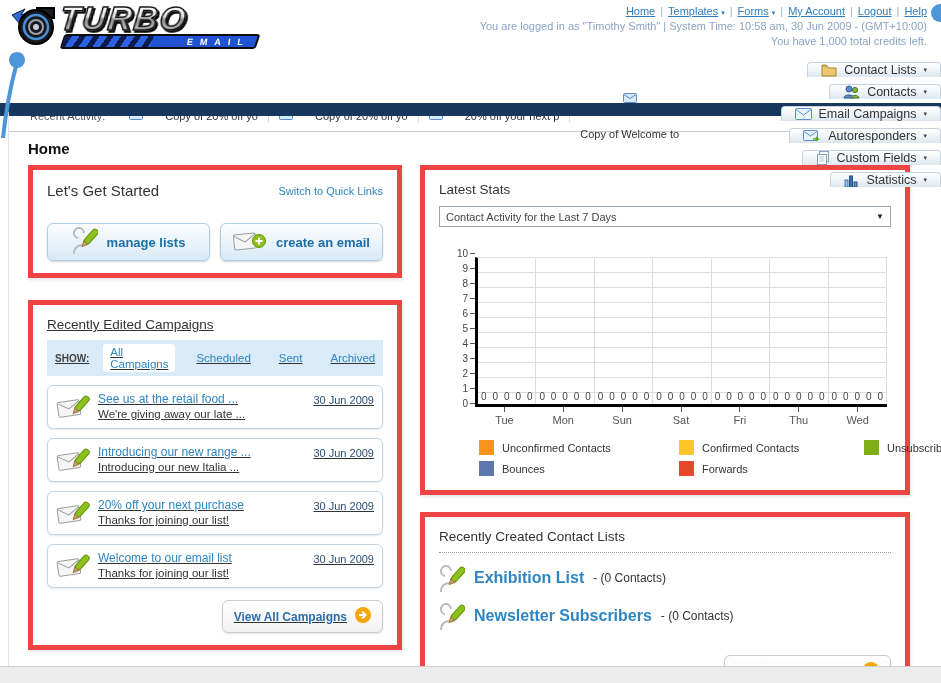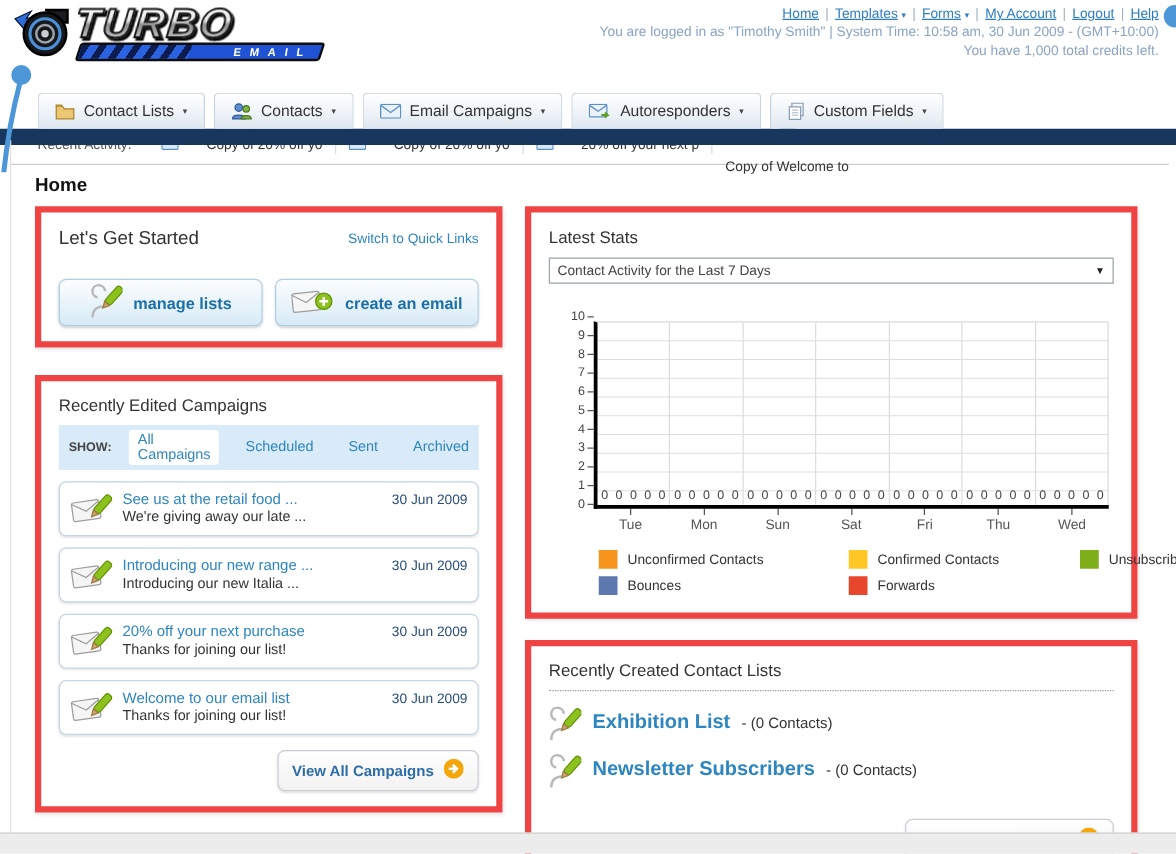--- a/index.html
+++ b/index.html
@@ -41,21 +41,21 @@
   .pin-decoration { position: absolute; left: 0; top: 50px; width: 30px; height: 88px; }
   .help-bubble { position: absolute; right: -8px; top: 4px; width: 18px; height: 18px; border-radius: 50%; background: #4d96d8; }
   .header-right { position: absolute; right: 14px; top: 5px; text-align: right; }
   .top-links { font-size: 11px; color: #999; }
   .top-links a { color: #2d7dc1; text-decoration: underline; cursor: pointer; }
   .top-links .sep { color: #9fb3c8; margin: 0 5px; }
   .top-links .caret { font-size: 7px; color: #2d7dc1; margin-left: 3px; text-decoration: none; display: inline-block; }
   .login-info, .credits-info { font-size: 11px; color: #8aa4c4; margin-top: 3px; margin-left: 48px; }
   
   .nav-area { position: relative; height: 42px; }
-  .tabs-row { display: flex; gap: 7px; padding-left: 30px; align-items: flex-end; height: 41px; }
+  .tabs-row { display: flex; gap: 7px; padding-left: 30px; align-items: flex-end; height: 41px; flex-direction: column; }
   .nav-tab {
     display: flex; align-items: center; gap: 7px; height: 29px; padding: 0 13px;
     background: linear-gradient(180deg,#ffffff 0%,#eef3f8 55%,#dde6ee 100%);
     border: 1px solid #c6d2de; border-bottom: none; border-radius: 4px 4px 0 0;
     cursor: pointer; white-space: nowrap;
   }
   .nav-tab .lbl { font-size: 12.5px; color: #333; }
   .nav-tab .caret { font-size: 7px; color: #444; }
   .nav-tab .icon svg { display: block; }
   .navy-bar { height: 13px; background: #17375e; width: 100%; }
@@ -80,21 +80,21 @@
   .switch-link { font-size: 11px; color: #2e86c1; cursor: pointer; }
   .gs-buttons { display: flex; gap: 10px; margin-top: 24px; }
   .gs-btn {
     flex: 1; height: 38px; display: flex; align-items: center; justify-content: center; gap: 9px;
     background: linear-gradient(180deg,#fbfdff 0%,#e8f3fa 55%,#d7eaf5 100%);
     border: 1px solid #afcfe4; border-radius: 6px; cursor: pointer;
     box-shadow: 0 1px 2px rgba(0,0,0,0.18);
     font-size: 13px; font-weight: bold; color: #1b6ea8;
   }
   
-  .campaigns-panel { margin-top: 22px; }
+  .campaigns-panel { margin-top: 22px; text-decoration: underline; }
   .show-bar { display: flex; align-items: center; gap: 14px; background: #d9eaf8; margin-top: 8px; padding: 4px 8px; }
   .show-label { font-size: 10px; font-weight: bold; color: #444; }
   .filter-chip { font-size: 11.5px; color: #2e86c1; cursor: pointer; padding: 2px 7px; border-radius: 3px; }
   .filter-chip.active { background: #fff; }
   .camp-item {
     display: flex; align-items: flex-start; gap: 8px; margin-top: 9px; padding: 6px 8px;
     border: 1px solid #c2d6e6; border-radius: 6px; box-shadow: 0 1px 2px rgba(0,0,0,0.10);
     background: #fff;
   }
   .camp-icon { width: 34px; height: 30px; flex: 0 0 34px; }
@@ -227,20 +227,31 @@
       </div>
       <div class="nav-tab">
         <span class="icon">
           <svg width="14" height="14" viewBox="0 0 14 14">
             <rect x="3.5" y="0.5" width="9" height="10" fill="#f4f7fa" stroke="#8aa0b8"></rect>
             <rect x="1.5" y="3.5" width="9" height="10" fill="#ffffff" stroke="#8aa0b8"></rect>
             <path d="M3.5 6 h5 M3.5 8 h5 M3.5 10 h5" stroke="#b8c6d4"></path>
           </svg>
         </span>
         <span class="lbl">Custom Fields</span>
+        <span class="caret">▾</span>
+      </div>
+      <div class="nav-tab">
+        <span class="icon">
+          <svg width="15" height="13" viewBox="0 0 15 13">
+            <rect x="1" y="6" width="3" height="7" fill="#9dbce0" stroke="#4a78ab"></rect>
+            <rect x="5.5" y="2" width="3" height="11" fill="#3c6eb4" stroke="#27517f"></rect>
+            <rect x="10" y="8" width="3" height="5" fill="#5d8fd0" stroke="#27517f"></rect>
+          </svg>
+        </span>
+        <span class="lbl">Statistics</span>
         <span class="caret">▾</span>
       </div>
     </div>
   <div class="navy-bar"></div>
 </div>
 
 <div class="recent-row">
   <span class="ra-label">Recent Activity:</span>
   <span id="ra-items" style="display:flex;align-items:center;">
       <span class="ra-item">

